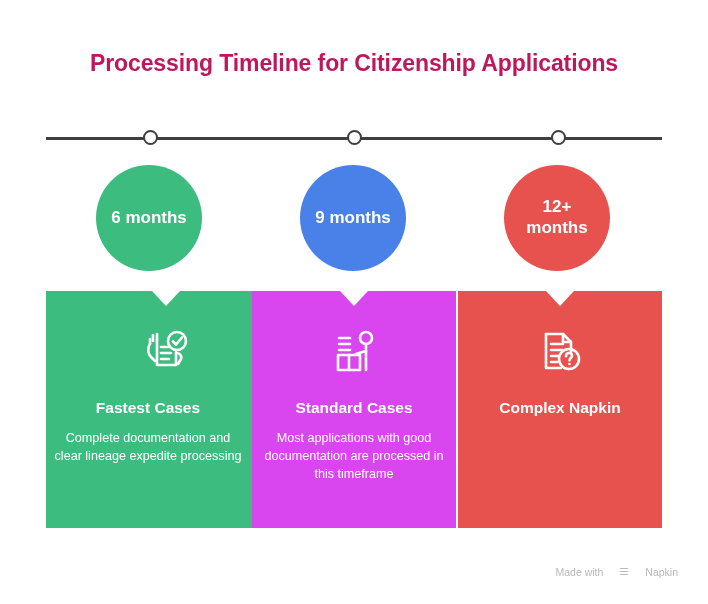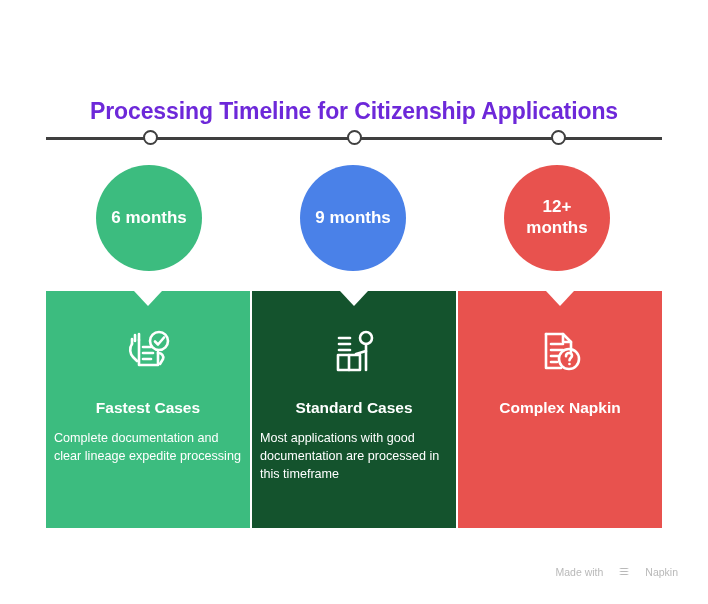--- a/index.html
+++ b/index.html
@@ -144,20 +144,21 @@
     color: #ffffff;
     font-size: 15.5px;
     font-weight: bold;
   }
 
   .card-desc {
     position: absolute;
     left: 8px;
     top: 139px;
     width: 188px;
+    text-align: center;
     color: #ffffff;
     font-size: 12.6px;
     line-height: 1.42;
   }
 
   
   .watermark {
     position: absolute;
     right: 30px;
     top: 566px;
@@ -172,57 +173,57 @@
     width: 12px;
     height: 12px;
   }
   .watermark .wm-logo svg { display:block; width:12px; height:12px; }
 </style>
 </head>
 <body>
 
 <div class="page">
 
-  <div class="title" style="color: #6d28d9; margin-top: 48px;">Processing Timeline for Citizenship Applications</div>
+  <div class="title" style="color: #be185d;">Processing Timeline for Citizenship Applications</div>
 
   <div class="timeline">
     <div class="timeline-line" style="background: rgb(63, 63, 63);"></div>
     <div class="timeline-dot d0" style="border-color: rgb(63, 63, 63);"></div>
     <div class="timeline-dot d1" style="border-color: rgb(63, 63, 63);"></div>
     <div class="timeline-dot d2" style="border-color: rgb(63, 63, 63);"></div>
   </div>
 
   <div class="circles">
     <div class="bubble b0" id="bubble0" style="background: rgb(60, 188, 127);">6 months</div>
     <div class="bubble b1" id="bubble1" style="background: rgb(74, 129, 232);">9 months</div>
     <div class="bubble b2" id="bubble2" style="background: rgb(232, 82, 78);">12+ months</div>
   </div>
 
   <div class="cards">
 
-    <div class="card c0" id="card0" style="background: rgb(60, 188, 127);">
+    <div class="card c0" id="card0" style="background: rgb(60, 188, 127); padding-left: 36px;">
       <div class="card-notch"></div>
       <div class="card-icon">
         <svg viewBox="0 0 62 62" fill="none" stroke="#ffffff" stroke-width="2.6" stroke-linecap="round" stroke-linejoin="round">
           <path d="M22 20 L22 45 L41 45 L41 32"></path>
           <path d="M26 27 L34 27"></path>
           <path d="M26 33 L36 33"></path>
           <path d="M26 39 L34 39"></path>
           <path d="M22 20 L22 14 M18 21 L18 15 M15 24 L15 19"></path>
           <path d="M15 24 C12 28 13 34 16 37 L20 41"></path>
           <circle cx="42" cy="21" r="9"></circle>
           <path d="M38 21.5 L41 24.5 L47 17.5"></path>
           <path d="M41 33 C45 33 47 36 46 39 L43 44"></path>
         </svg>
       </div>
       <div class="card-title">Fastest Cases</div>
       <div class="card-desc">Complete documentation and clear lineage expedite processing</div>
     </div>
 
-    <div class="card c1" id="card1" style="background: #14532d;">
+    <div class="card c1" id="card1" style="background: #d946ef;">
       <div class="card-notch"></div>
       <div class="card-icon">
         <svg viewBox="0 0 62 62" fill="none" stroke="#ffffff" stroke-width="2.6" stroke-linecap="round" stroke-linejoin="round">
           <path d="M16 18 L27 18"></path>
           <path d="M16 24 L27 24"></path>
           <path d="M16 30 L27 30"></path>
           <rect x="15" y="35" width="22" height="15"></rect>
           <path d="M26 35 L26 50"></path>
           <circle cx="43" cy="18" r="6"></circle>
           <path d="M43 24 L43 50"></path>

